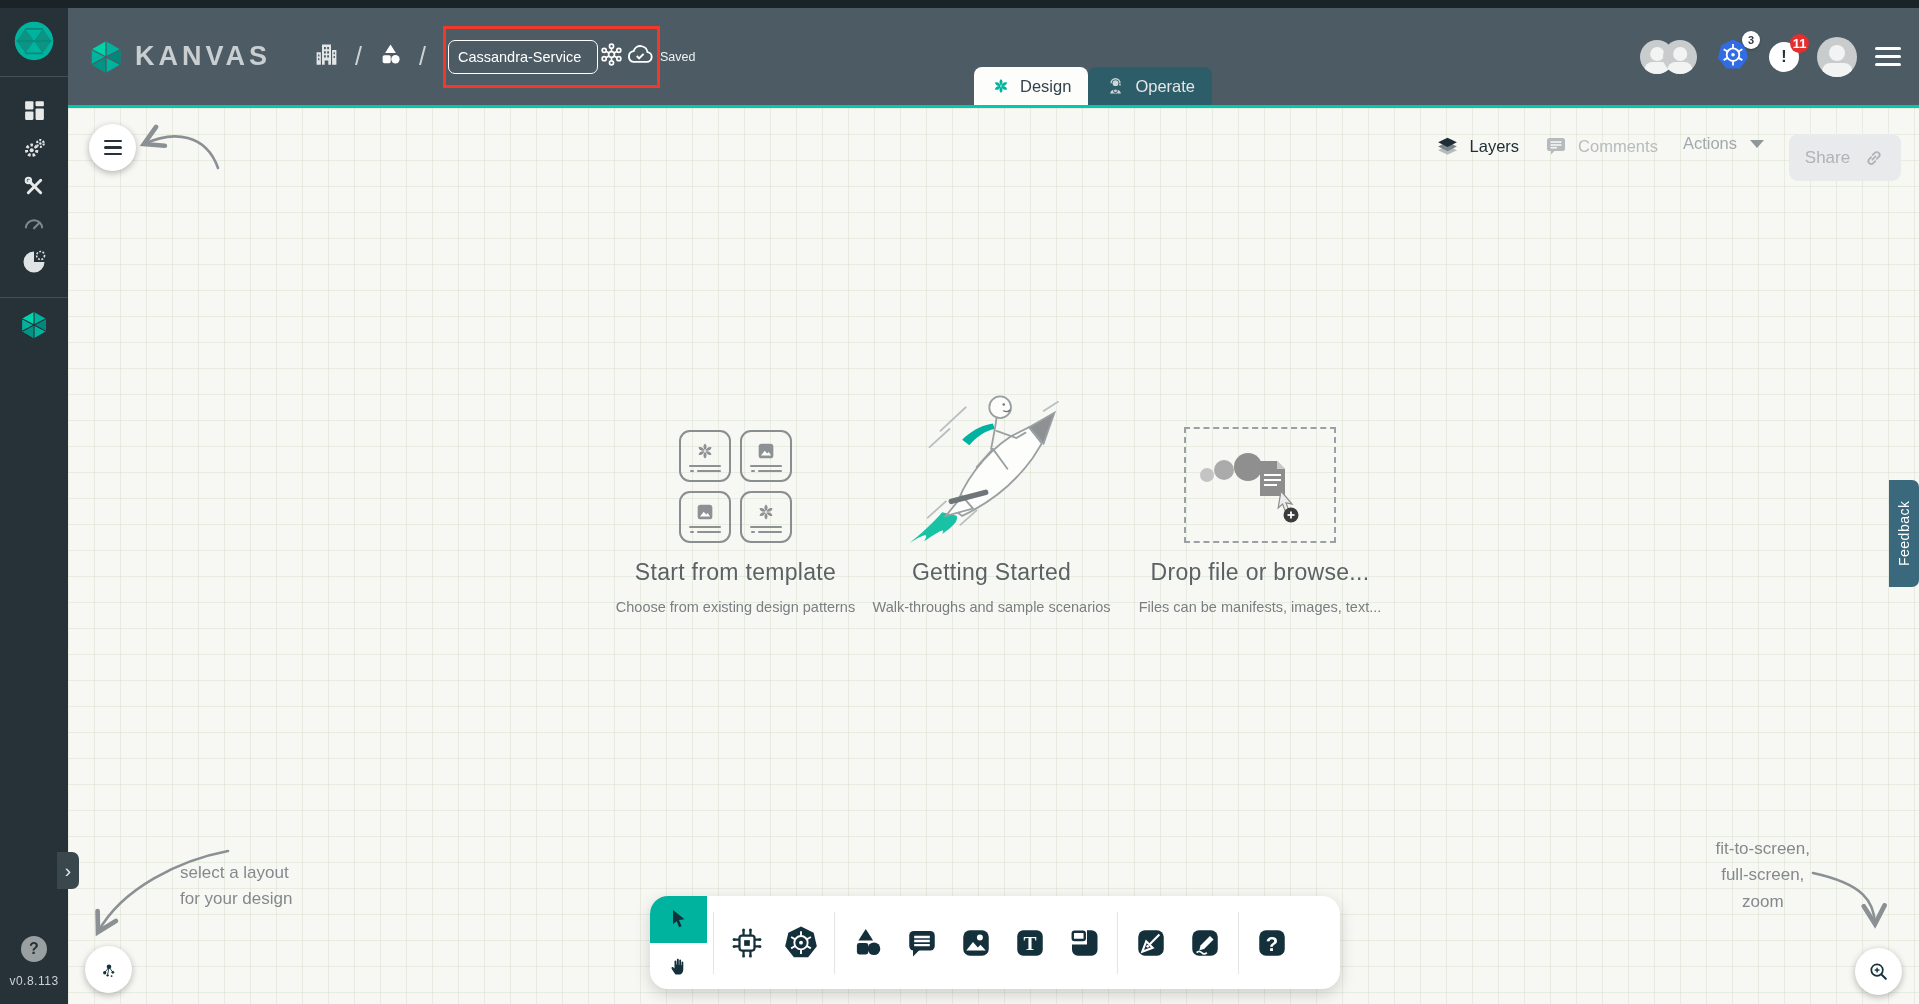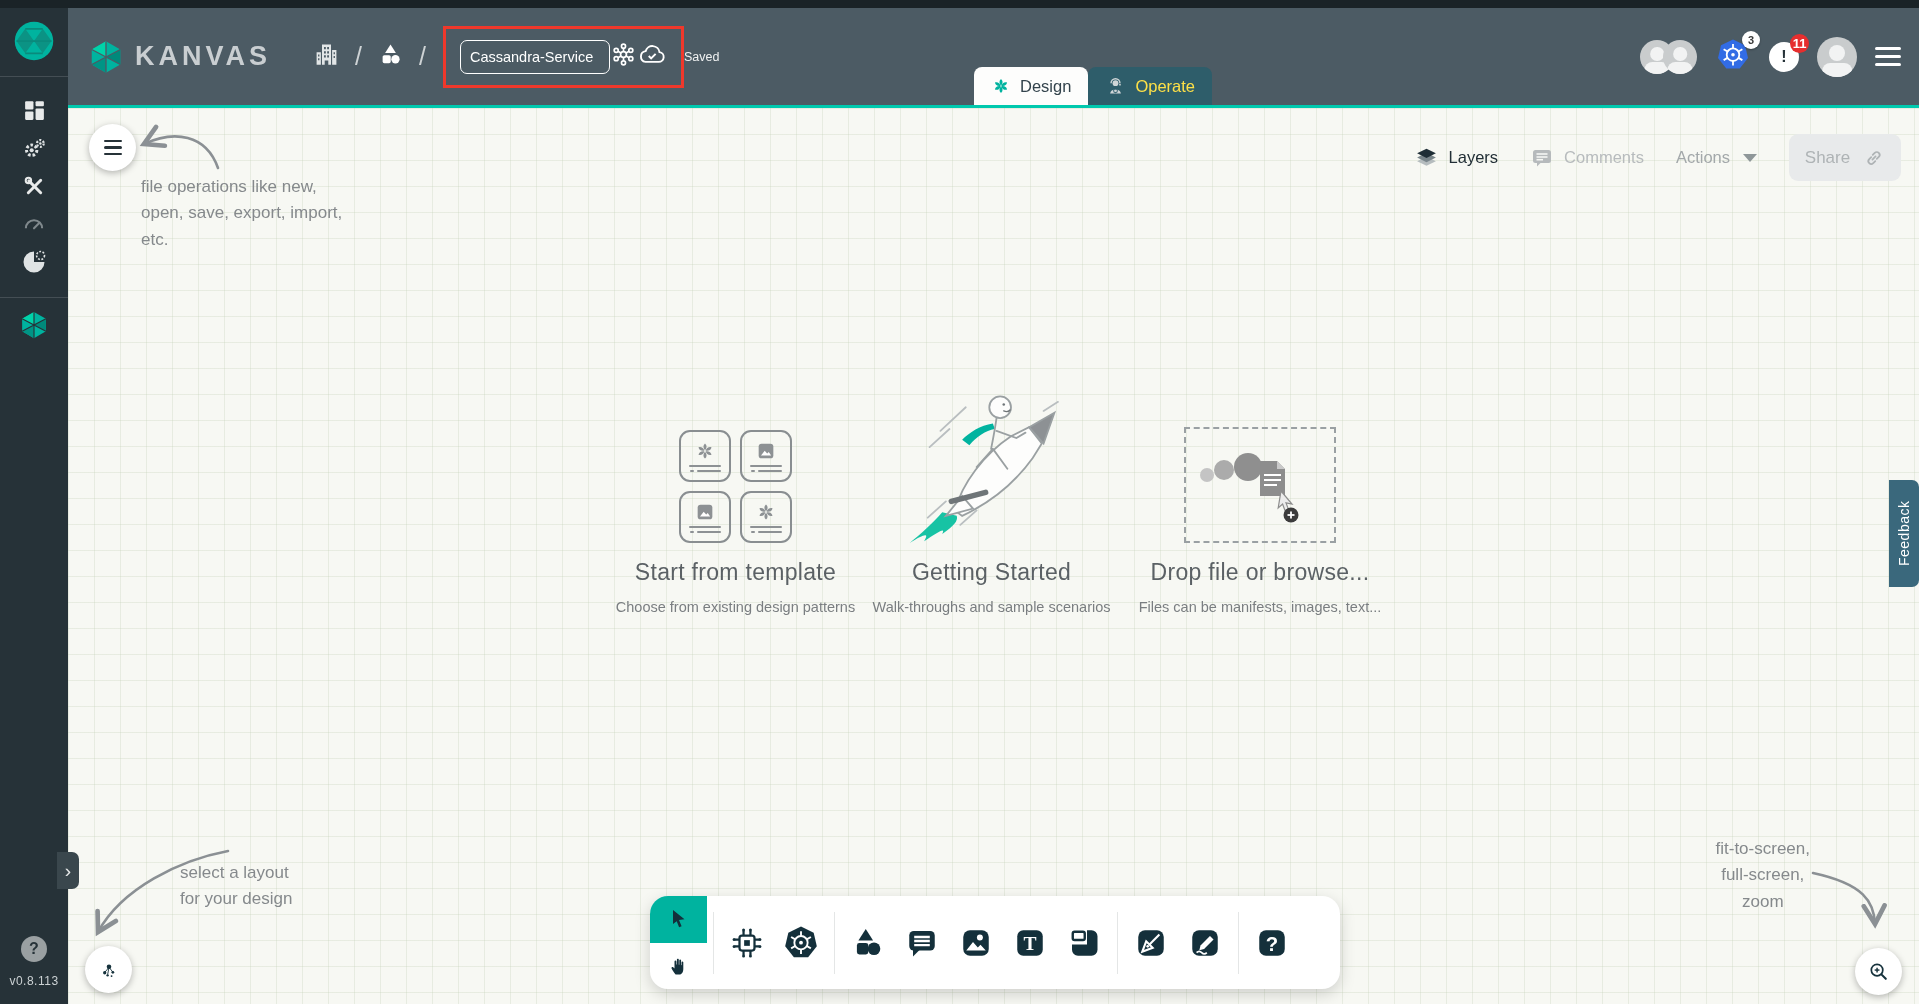--- a/index.html
+++ b/index.html
@@ -23,30 +23,30 @@
              border-radius:0 7px 7px 0;color:#e8eaea;display:grid;place-items:center;
              font-size:19px;z-index:35;cursor:pointer}
 
   
   .header{position:absolute;left:68px;top:8px;right:0;height:97px;background:#4c5b64;z-index:20;
           display:flex;align-items:center;padding-left:20px}
   .brand{display:flex;align-items:center;gap:11px;margin-right:42px}
   .brand-text{font-size:27px;font-weight:bold;letter-spacing:4px;color:#c9ced1}
   .sep{color:#ced3d5;font-size:25px;font-weight:300;margin:0 15px}
   .highlight{border:3px solid #f0382b;display:flex;align-items:center;
-             padding:11px 14px;margin-left:2px}
+             padding:11px 2px;margin-left:2px}
   .design-name{width:150px;height:34px;background:transparent;border:1.5px solid #fff;
                border-radius:7px;color:#fff;font-size:14.5px;padding:0 9px;
                font-family:"Liberation Sans",sans-serif;outline:none}
   .saved{color:#f0f2f2;font-size:12.5px;}
   .tabs{position:absolute;left:906px;bottom:0;display:flex}
   .tab{height:38px;padding:0 17px;display:flex;align-items:center;gap:9px;
        border-radius:8px 8px 0 0;font-size:16.5px;cursor:pointer}
   .tab.active{background:#fdfdfc;color:#33434c}
-  .tab.inactive{background:#2e5d6a;color:#fde047}
+  .tab.inactive{background:#2e5d6a;color:#e5e5e5}
   .right-cluster{margin-left:auto;display:flex;align-items:center;gap:18px;padding-right:18px}
   .avatar{border-radius:50%;background:#c9cccd;position:relative;overflow:hidden;flex:none}
   .avatar::before{content:"";position:absolute;left:50%;top:22%;width:40%;height:40%;
                   transform:translateX(-50%);border-radius:50%;background:#f2f3f3}
   .avatar::after{content:"";position:absolute;left:50%;top:66%;width:74%;height:50%;
                  transform:translateX(-50%);border-radius:8px;background:#f2f3f3}
   .av-sm{width:34px;height:34px}.av-lg{width:40px;height:40px}
   .av-pair{display:flex}.av-pair .avatar+.avatar{margin-left:-11px}
   .badge-wrap{position:relative}
   .badge{position:absolute;border-radius:50%;display:grid;place-items:center;font-weight:bold}
@@ -70,21 +70,21 @@
   .fab-menu{left:21px;top:16px}
   .fab-menu .bars{display:flex;flex-direction:column;gap:4px}
   .fab-menu .bars i{width:18px;height:2.6px;background:#263238;border-radius:2px}
   .fab-layout{left:17px;top:838px}
   .fab-zoom{left:1787px;top:840px}
   .ann{position:absolute;font-size:17px;color:#85898c;line-height:1.55;z-index:4}
   .ann-fileops{left:73px;top:66px}
   .ann-layout{left:112px;top:752px}
   .ann-zoom{right:109px;top:728px;text-align:center}
 
-  .controls{position:absolute;top:26px;right:18px;display:flex;align-items:center;gap:32px;z-index:5}
+  .controls{position:absolute;top:26px;right:18px;display:flex;align-items:flex-start;gap:25px;z-index:5}
   .ctrl{display:flex;align-items:center;gap:10px;font-size:16.5px;cursor:pointer}
   .ctrl-layers{color:#222f36}.ctrl-comments{color:#b7bbbd}.ctrl-actions{color:#a3a8aa;gap:13px}
   .caret{width:0;height:0;border-left:7px solid transparent;border-right:7px solid transparent;
          border-top:8px solid #8f9799}
   .share-pill{width:112px;height:47px;border-radius:9px;background:#e8eaeb;color:#aeb3b5;
               display:flex;align-items:center;justify-content:center;gap:13px;font-size:17px;cursor:pointer}
 
   .cards-row{position:absolute;left:540px;top:283px;width:792px;display:flex;
              justify-content:space-between;z-index:4}
   .card{text-align:center;cursor:pointer}
@@ -328,25 +328,20 @@
         <path d="M 1745 765 C 1796 776, 1806 794, 1807 816"></path>
       </g>
     </svg>
 
     <div class="fab fab-menu">
       <div class="bars">
           <i></i>
           <i></i>
           <i></i>
         </div>
-    </div>
-    <div class="ann ann-fileops">
-      <div>file operations like new,</div>
-      <div>open, save, export, import,</div>
-      <div>etc.</div>
     </div>
 
     <div class="controls">
       <div class="ctrl ctrl-layers">
         <svg width="25" height="25" viewBox="0 0 24 24">
           <polygon points="12,11 21,15.5 12,20 3,15.5" fill="#b5bcbe"></polygon>
           <polygon points="12,7.5 21,12 12,16.5 3,12" fill="#79858a"></polygon>
           <polygon points="12,3.5 21,8 12,12.5 3,8" fill="#1f2e36"></polygon>
         </svg>
         <span>Layers</span>

